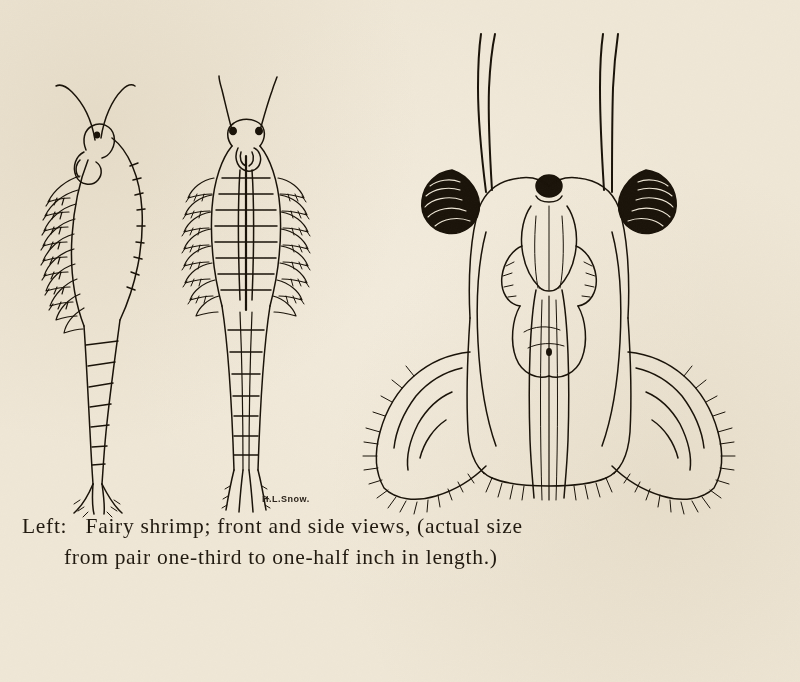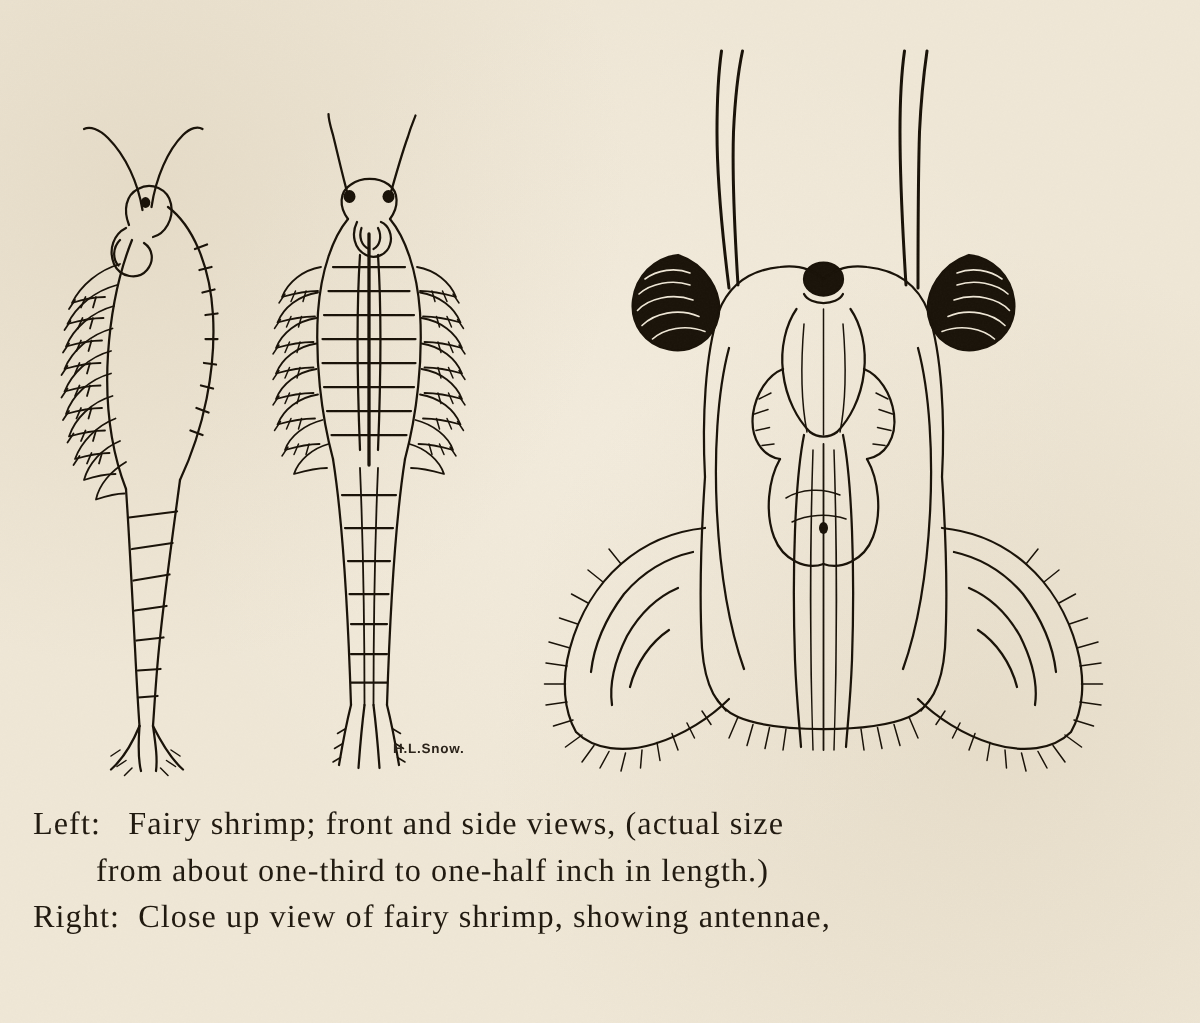--- a/index.html
+++ b/index.html
@@ -26,21 +26,21 @@
   .plate {
     position: absolute;
     left: 0;
     top: 0;
     width: 800px;
     height: 528px;
   }
   .caption {
     position: absolute;
     left: 0;
-    top: 528px;
+    top: 505px;
     width: 800px;
     height: 154px;
     padding: 6px 22px 0 22px;
     box-sizing: border-box;
     color: #20190f;
   }
   .cap-line {
     font-size: 21.5px;
     line-height: 31px;
     letter-spacing: 0.7px;
@@ -294,22 +294,21 @@
           </g>
         </g>
 
       </g>
     </svg>
     <div class="signature">H.L.Snow.</div>
   </div>
 
   <div class="caption">
     <div class="cap-line">Left:   Fairy shrimp; front and side views, (actual size</div>
-    <div class="cap-line cap-indent">from about one-third to one-half inch in length.)</div>
-    <div class="cap-line">Right:  Close up view of fairy shrimp, showing antennae,</div>
+    <div class="cap-line cap-indent">from pair one-third to one-half inch in length.)</div>
   </div>
 
   <svg class="grain" width="800" height="682">
     <defs>
       <filter id="paperNoise">
         <feTurbulence type="fractalNoise" baseFrequency="0.85" numOctaves="3" stitchTiles="stitch"></feTurbulence>
         <feColorMatrix type="saturate" values="0"></feColorMatrix>
         <feComponentTransfer>
             <feFuncA type="linear" slope="0.10"></feFuncA>
           </feComponentTransfer>

